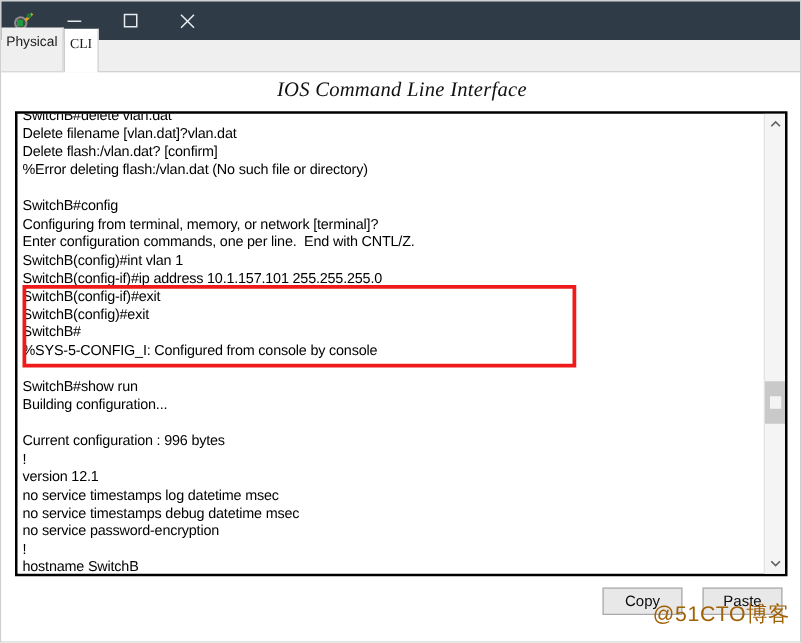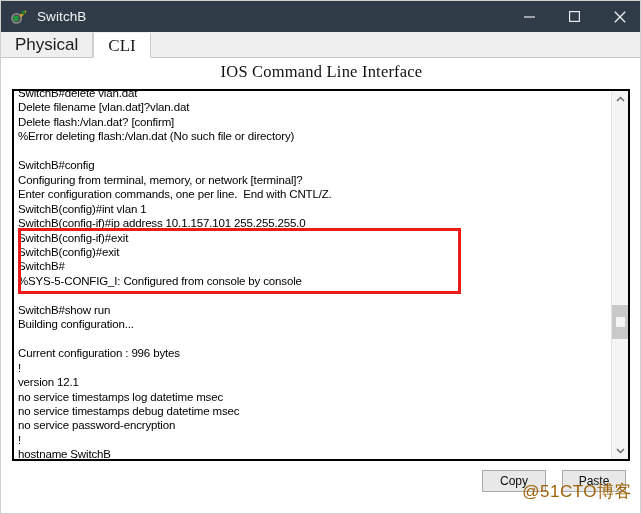--- a/index.html
+++ b/index.html
@@ -67,24 +67,24 @@
     left: 0; top: 31px;
     width: 641px;
     height: 26px;
     background: #efefef;
     border-bottom: 1px solid #c8c8c8;
     display: flex;
     align-items: flex-end;
     box-sizing: border-box;
   }
   .tab {
-    height: 25px;
+    height: 35px;
     line-height: 25px;
-    padding: 0 14px;
-    font-size: 17px;
+    padding: 0 4px;
+    font-size: 11px;
     color: #1b1b1b;
     background: #efefef;
     border-right: 1px solid #cdcdcd;
     box-sizing: border-box;
     font-family: "Liberation Sans", sans-serif;
     white-space: nowrap;
   }
   .tab.active {
     background: #ffffff;
     border-bottom: 1px solid #ffffff;
@@ -107,20 +107,21 @@
 
   #panel-title {
     position: absolute;
     left: 0; top: 4px;
     width: 641px;
     text-align: center;
     font-size: 16.5px;
     color: #111111;
     font-family: "Liberation Serif", serif;
     letter-spacing: 0.2px;
+    font-style: italic;
   }
 
   
   #terminal-frame {
     position: absolute;
     left: 11px;
     top: 31px;
     width: 618px;
     height: 372px;
     border: 2px solid #000000;
@@ -245,21 +246,20 @@
   <div id="title-bar">
     <div id="title-bar-icon">
       <svg width="18" height="18" viewBox="0 0 18 18">
         <circle cx="6.6" cy="10.4" r="5.4" fill="#8c8c8c"></circle>
         <circle cx="6.6" cy="10.4" r="3.8" fill="#4a4a4a"></circle>
         <path d="M3.6 8 L8.4 8 L8.4 13 L3.6 13 Z" fill="#1f9a3c"></path>
         <path d="M9.5 7.6 L15.2 2.2 L16.6 3.6 L11.2 9.2 Z" fill="#d9a520"></path>
         <circle cx="13.2" cy="4.5" r="1.9" fill="#1f7a2f"></circle>
       </svg>
     </div>
-    <div id="title-bar-text">SwitchB</div>
     <div class="win-btn">
       <svg width="13" height="13" viewBox="0 0 13 13">
         <line x1="1" y1="7" x2="12" y2="7" stroke="#e8ebee" stroke-width="1.2"></line>
       </svg>
     </div>
     <div class="win-btn">
       <svg width="13" height="13" viewBox="0 0 13 13">
         <rect x="1.6" y="1.6" width="9.8" height="9.8" fill="none" stroke="#e8ebee" stroke-width="1.2"></rect>
       </svg>
     </div>

